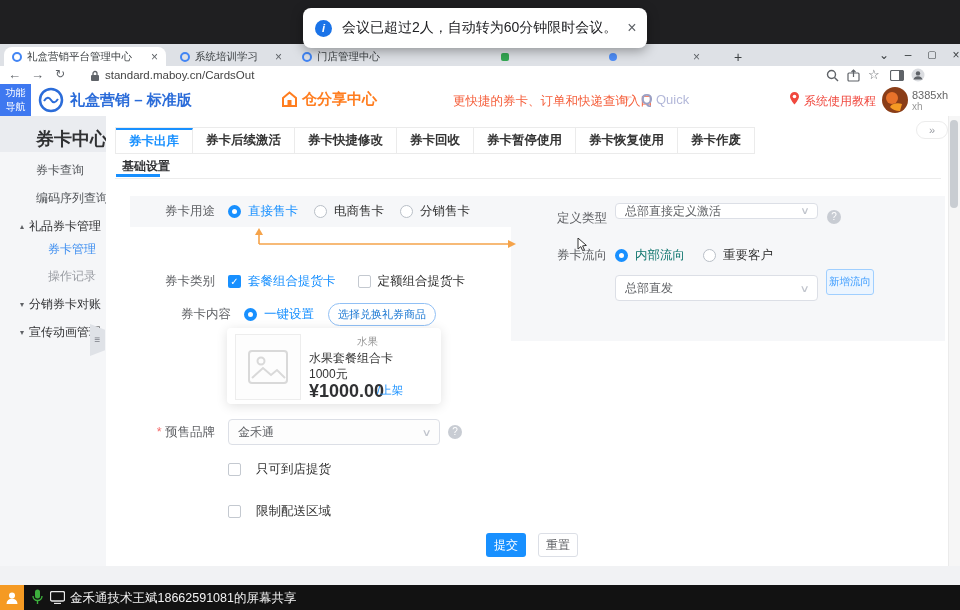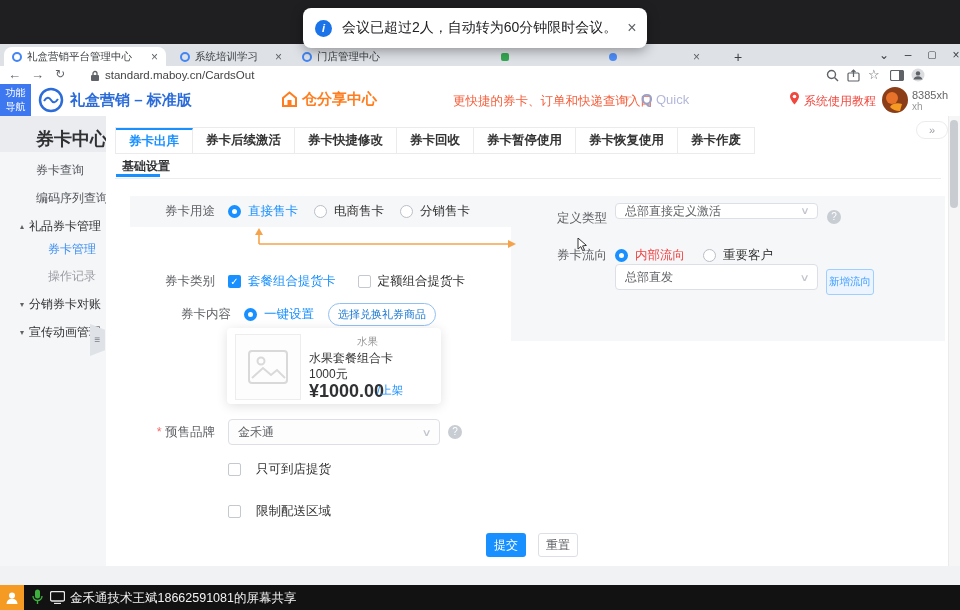--- a/index.html
+++ b/index.html
@@ -238,30 +238,30 @@
     <span class="chev">∨</span>
   </div>
   <span class="help abs" style="left:827px;top:210px;">?</span>
 
   <svg class="abs" style="left:577px;top:238px;z-index:40;" width="12" height="14">
     <path d="M1 0 L1 11 L3.8 8.6 L5.6 12.6 L7.4 11.8 L5.6 7.9 L9.4 7.4 Z" fill="#fff" stroke="#333" stroke-width="1"></path>
   </svg>
 
   <div class="abs flex" style="left:535px;top:242px;height:26px;">
     <span class="lbl" style="width:72px;margin-right:8px;">券卡流向</span>
-    <span class="opt" style="margin-right:18px;color:#ef4444;">
+    <span class="opt" style="margin-right:18px;color:#0f766e;">
       <span class="radio on"></span>
       <span>内部流向</span>
     </span>
     <span class="opt">
       <span class="radio off"></span>
       <span>重要客户</span>
     </span>
   </div>
-  <div class="dd abs" style="left:615px;top:264px;width:203px;height:26px;">
+  <div class="dd abs" style="left:615px;top:275px;width:203px;height:26px;">
     <span>总部直发</span>
     <span class="chev">∨</span>
   </div>
   <div class="abs flex" style="left:826px;top:269px;width:48px;height:26px;border:1px solid #a0cfff;border-radius:3px;
        background:#ecf5ff;color:#409eff;font-size:10.5px;justify-content:center;box-sizing:border-box;">
     <span>新增流向</span>
   </div>
 
   <div class="abs flex" style="left:130px;top:264px;height:26px;align-items:flex-end;">
     <span class="lbl" style="width:85px;margin-right:13px;">券卡类别</span>

